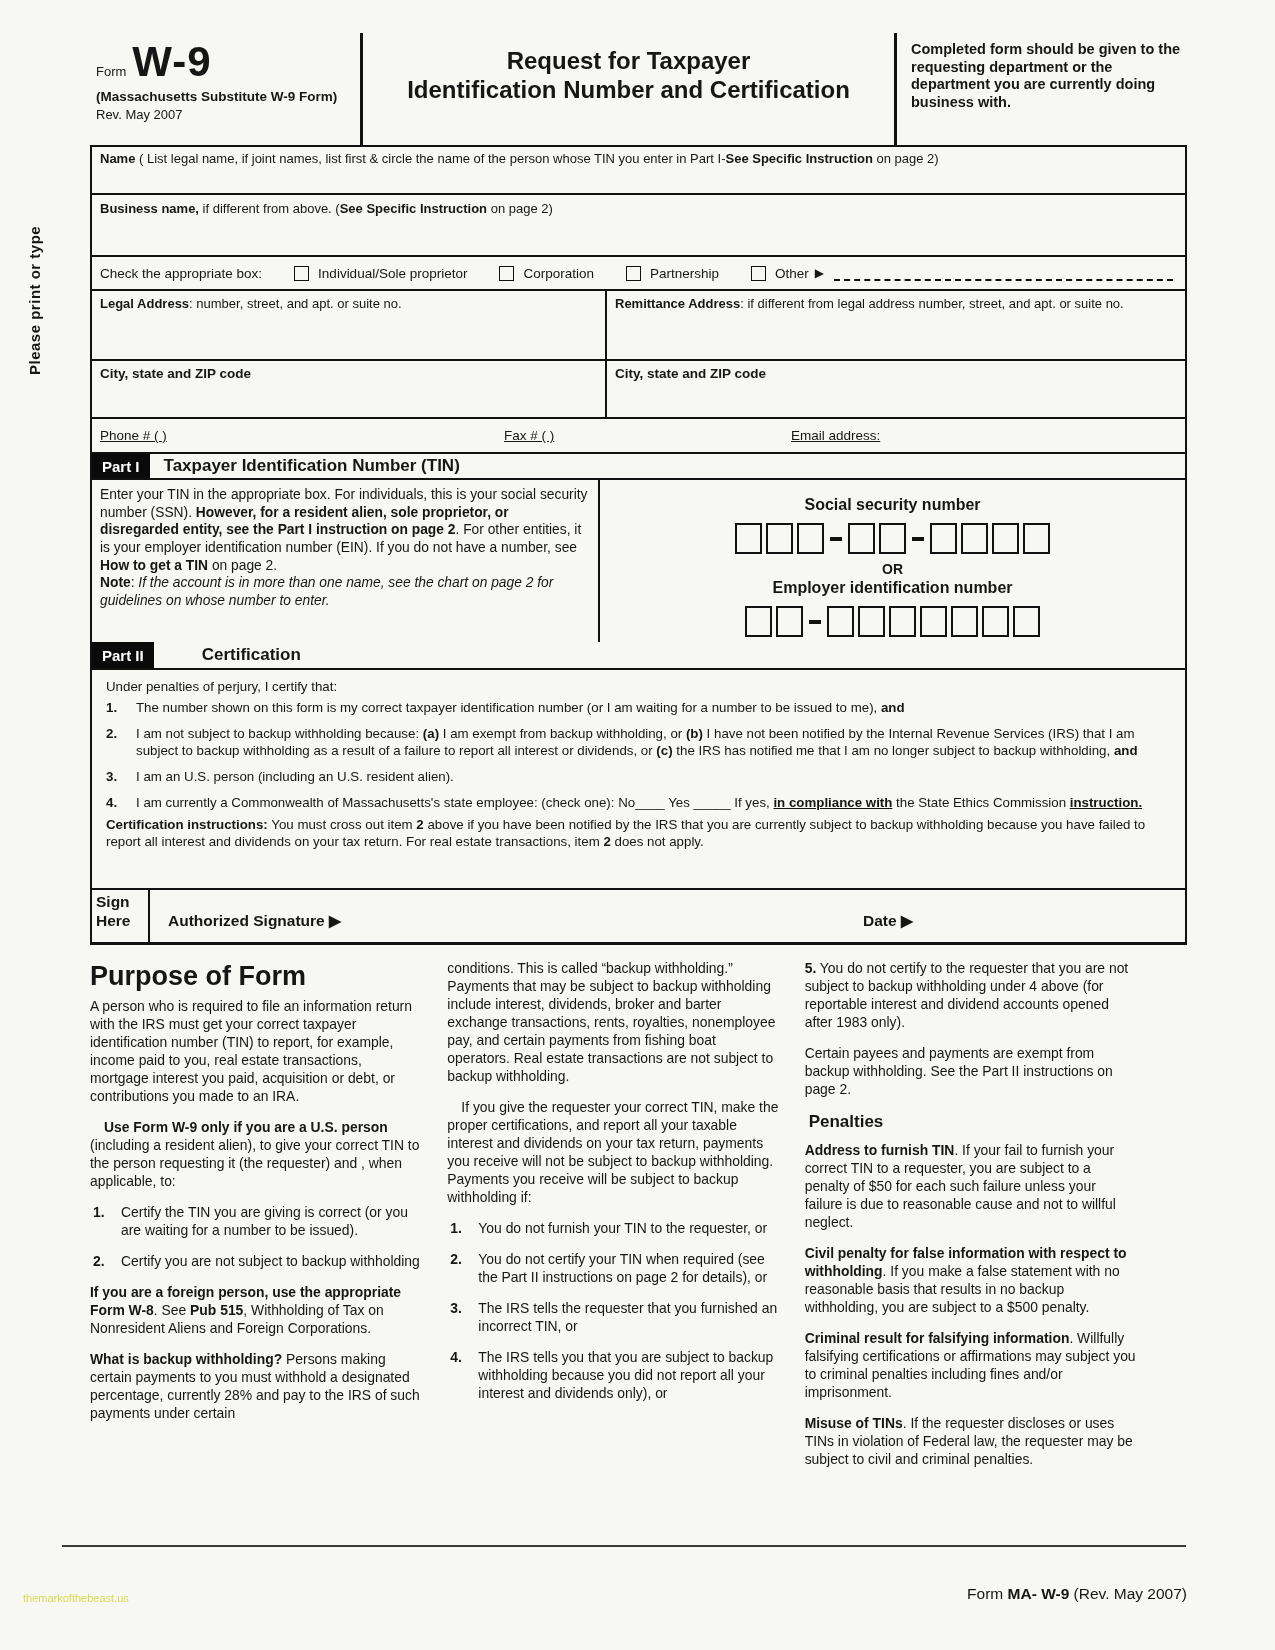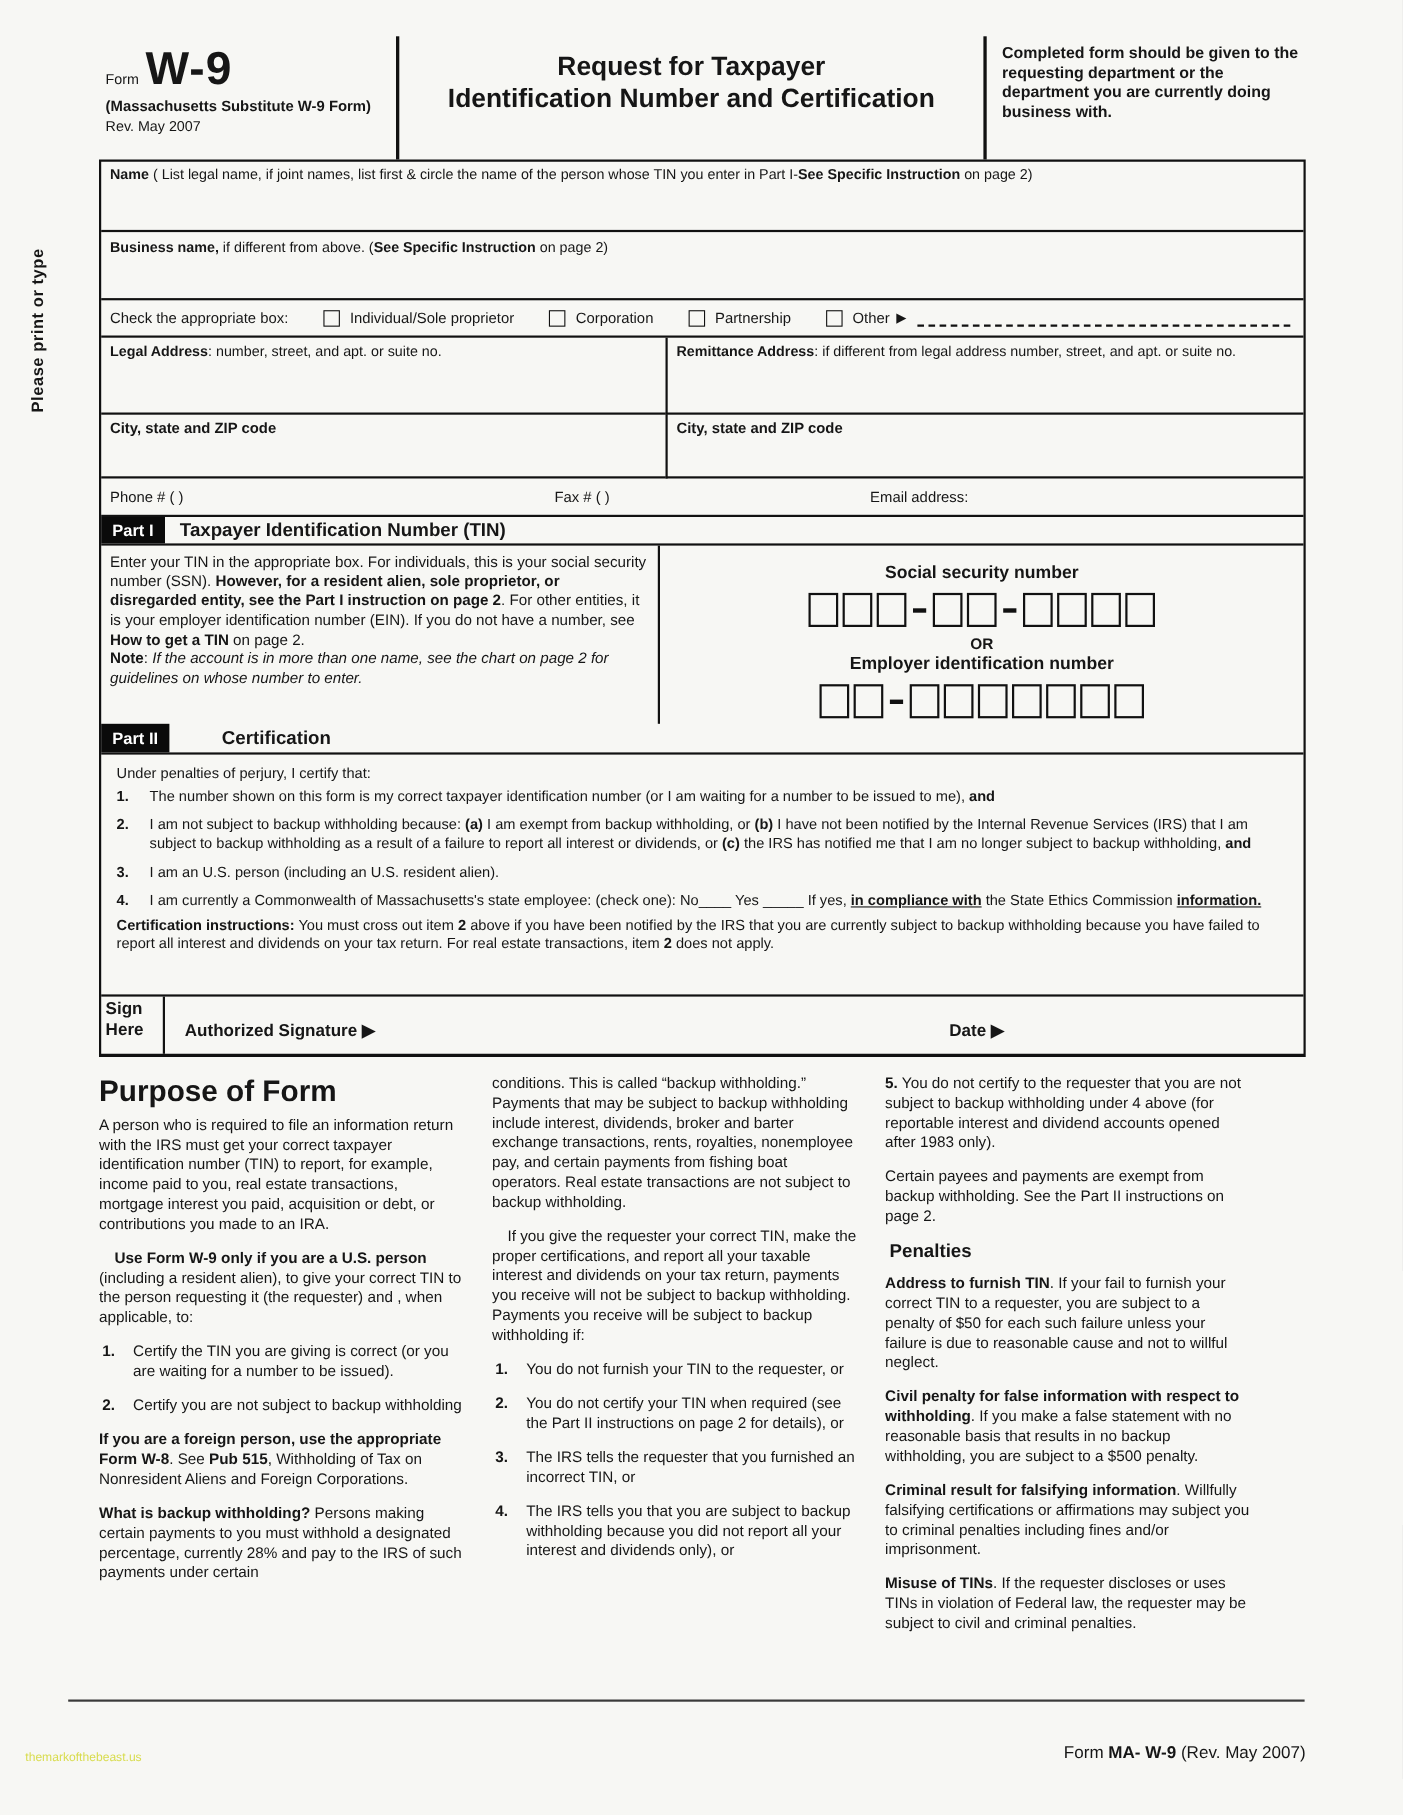--- a/index.html
+++ b/index.html
@@ -32,33 +32,33 @@
   .h-center { flex: 1; border-left: 3px solid #111; border-right: 3px solid #111;
               text-align: center; padding-top: 14px; }
   .h-title { font-size: 24px; font-weight: bold; line-height: 1.2; }
   .h-right { width: 290px; padding: 8px 2px 0 14px; }
   .h-note { font-size: 14.5px; font-weight: bold; line-height: 1.22; }
 
   
   .box { border: 2.5px solid #111; border-bottom-width: 3px; }
   .row { border-bottom: 2px solid #111; position: relative; }
   .lbl { font-size: 13px; line-height: 1.25; }
-  .row-name { height: 64px; padding: 4px 8px; }
+  .row-name { height: 48px; padding: 4px 8px; }
   .row-business { height: 62px; padding: 6px 8px; }
   .row-check { height: 34px; display: flex; align-items: center; padding: 0 8px; font-size: 13.5px; }
   .chk-group { display: flex; align-items: center; margin-left: 32px; }
   .chk { width: 15px; height: 15px; border: 1.6px solid #111; margin-right: 9px; flex: none; background: #f7f7f4; }
   .other-line { flex: 1; margin: 6px 4px 0 10px; border-bottom: 2.5px dashed #111; height: 10px; }
   .arrow { font-size: 12px; margin-left: 6px; }
   .addr-grid { display: grid; grid-template-columns: 513px 1fr; }
   .cell { padding: 5px 10px 4px 8px; }
   .cell.r { border-left: 2px solid #111; }
   .cell.tall { height: 70px; border-bottom: 2px solid #111; }
   .cell.city { height: 58px; border-bottom: 2px solid #111; }
-  .row-phone { height: 33px; display: flex; align-items: center; font-size: 13.5px; border-bottom: none; }
+  .row-phone { height: 33px; display: flex; align-items: center; font-size: 13.5px; border-bottom: none; text-decoration: underline; }
   .ph { padding-left: 8px; width: 412px; }
   .fx { width: 287px; }
   .fill { position: absolute; left: 0; right: 0; bottom: 0; top: 22px; }
 
   
   .part-bar { display: flex; align-items: stretch; height: 28px; border-top: 2px solid #111; border-bottom: 2.5px solid #111; }
   .part-tag { background: #0a0a0a; color: #fff; font-weight: bold; font-size: 15px;
               padding: 0 10px; display: flex; align-items: center; }
   .part-title { font-weight: bold; font-size: 17px; display: flex; align-items: center; margin-left: 14px; }
 
@@ -246,21 +246,21 @@
         <div class="cert-item">
           <span class="cert-num">2.</span>
           <span class="cert-text"><span>I am not subject to backup withholding because: </span><span style="font-weight: bold;">(a)</span><span> I am exempt from backup withholding, or </span><span style="font-weight: bold;">(b)</span><span> I have not been notified by the Internal Revenue Services (IRS) that I am subject to backup withholding as a result of a failure to report all interest or dividends, or </span><span style="font-weight: bold;">(c)</span><span> the IRS has notified me that I am no longer subject to backup withholding, </span><span style="font-weight: bold;">and</span></span>
         </div>
         <div class="cert-item">
           <span class="cert-num">3.</span>
           <span class="cert-text"><span>I am an U.S. person (including an U.S. resident alien).</span></span>
         </div>
         <div class="cert-item">
           <span class="cert-num">4.</span>
-          <span class="cert-text"><span>I am currently a Commonwealth of Massachusetts's state employee: (check one):  No____  Yes _____  If yes, </span><span style="font-weight: bold; text-decoration: underline;">in compliance with</span><span> the State Ethics Commission </span><span style="font-weight: bold; text-decoration: underline;">information.</span></span>
+          <span class="cert-text"><span>I am currently a Commonwealth of Massachusetts's state employee: (check one):  No____  Yes _____  If yes, </span><span style="font-weight: bold; text-decoration: underline;">in compliance with</span><span> the State Ethics Commission </span><span style="font-weight: bold; text-decoration: underline;">instruction.</span></span>
         </div>
         <div class="cert-instr"><span style="font-weight: bold;">Certification instructions:</span><span>  You must cross out item </span><span style="font-weight: bold;">2</span><span> above if you have been notified by the IRS that you are currently subject to backup withholding because you have failed to report all interest and dividends on your tax return.  For real estate transactions, item </span><span style="font-weight: bold;">2</span><span> does not apply.</span></div>
       </div>
 
       <div class="sign-row">
         <div class="sign-cell">
           <div>Sign</div>
           <div>Here</div>
         </div>
         <div class="sig-area">

